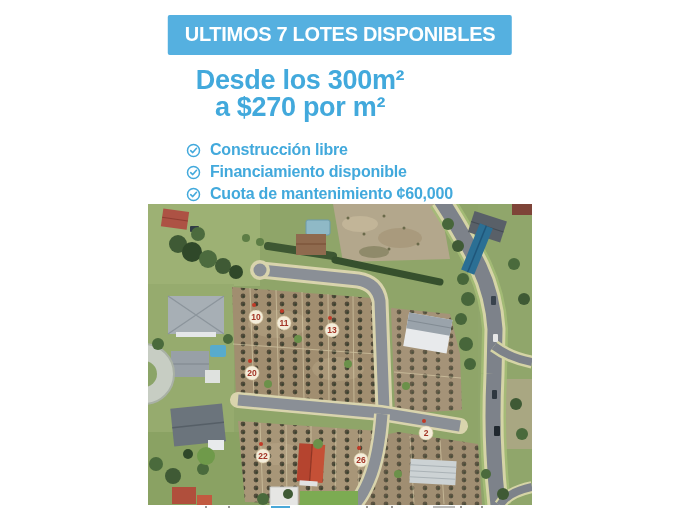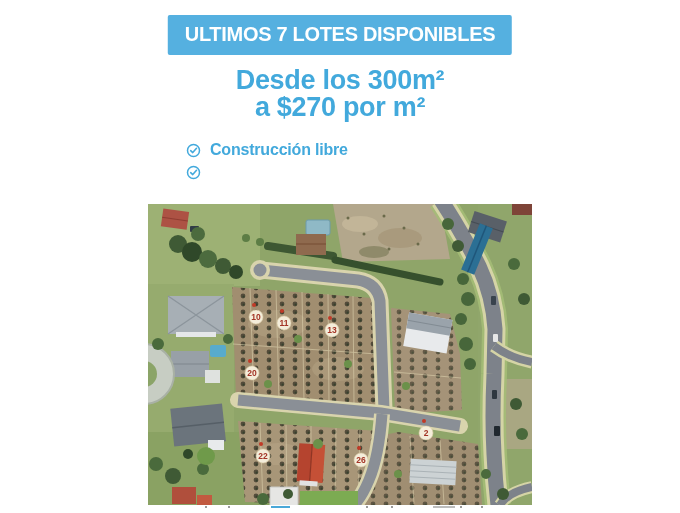--- a/index.html
+++ b/index.html
@@ -8,21 +8,21 @@
     font-family:"Liberation Sans",sans-serif;
   }
   .banner{
     position:absolute;top:15px;left:50%;transform:translateX(-50%);
     background:#55b0e0;color:#ffffff;border-radius:2px;
     padding:8px 17px 9px 17px;white-space:nowrap;
     font-size:20px;font-weight:bold;letter-spacing:-0.3px;
   }
   .headline{
     position:absolute;top:67px;left:0;width:600px;text-align:center;
-    color:#42a9dc;font-size:27px;font-weight:bold;line-height:27px;letter-spacing:-0.3px;margin-left:40px;
+    color:#42a9dc;font-size:27px;font-weight:bold;line-height:27px;letter-spacing:-0.3px;
   }
   .features{
     position:absolute;top:139px;left:186px;margin:0;padding:0;list-style:none;text-align:right;
   }
   .features li{
     display:flex;align-items:center;gap:9px;height:22px;
     color:#42a9dc;font-size:16px;font-weight:bold;letter-spacing:-0.2px;white-space:nowrap;
   }
   .check-ic{flex:0 0 auto;display:block;}
   .map-wrap{position:absolute;left:148px;top:204px;width:384px;height:387px;}
@@ -53,20 +53,28 @@
         <circle cx="8" cy="8" r="6.4" fill="none" stroke="#42a9dc" stroke-width="1.6"></circle>
         <path d="M5 8.2 L7.2 10.2 L11.2 5.6" fill="none" stroke="#42a9dc" stroke-width="1.7" stroke-linecap="round" stroke-linejoin="round"></path>
       </svg>
       <span>Construcción libre</span>
     </li>
     <li>
       <svg class="check-ic" width="15" height="15" viewBox="0 0 16 16">
         <circle cx="8" cy="8" r="6.4" fill="none" stroke="#42a9dc" stroke-width="1.6"></circle>
         <path d="M5 8.2 L7.2 10.2 L11.2 5.6" fill="none" stroke="#42a9dc" stroke-width="1.7" stroke-linecap="round" stroke-linejoin="round"></path>
       </svg>
+      <span>Financiamiento disponible</span>
+    </li>
+    <li>
+      <svg class="check-ic" width="15" height="15" viewBox="0 0 16 16">
+        <circle cx="8" cy="8" r="6.4" fill="none" stroke="#42a9dc" stroke-width="1.6"></circle>
+        <path d="M5 8.2 L7.2 10.2 L11.2 5.6" fill="none" stroke="#42a9dc" stroke-width="1.7" stroke-linecap="round" stroke-linejoin="round"></path>
+      </svg>
+      <span>Cuota de mantenimiento ¢60,000</span>
     </li>
   </ul>
 
   <div class="map-wrap">
     <svg width="384" height="301" viewBox="0 0 384 301">
       <defs>
         <pattern id="tr" width="13" height="8" patternUnits="userSpaceOnUse">
           <circle cx="4" cy="4" r="2.4" fill="#4a4434" opacity="0.9"></circle>
           <circle cx="4.6" cy="4.6" r="1.1" fill="#33402a" opacity="0.9"></circle>
         </pattern>

